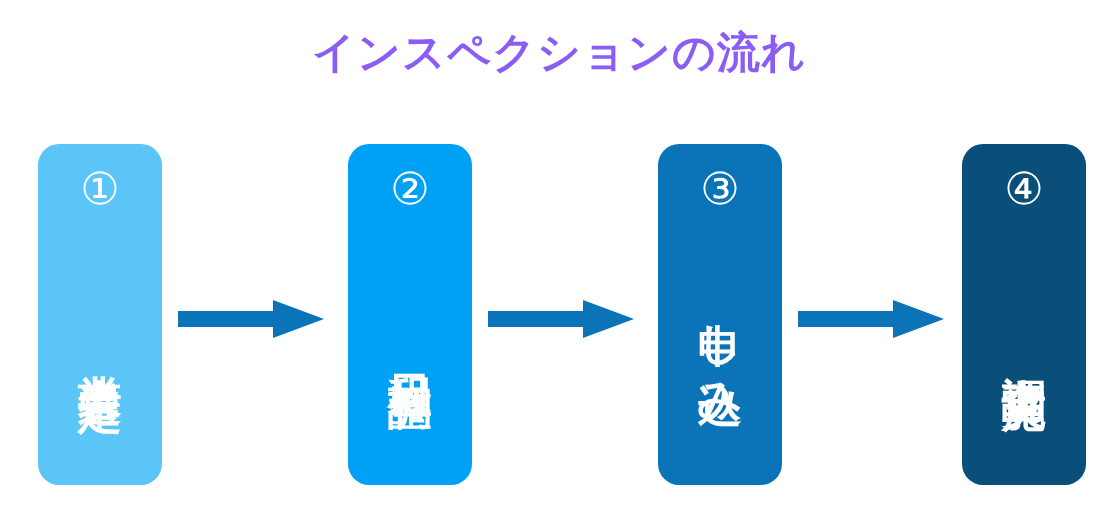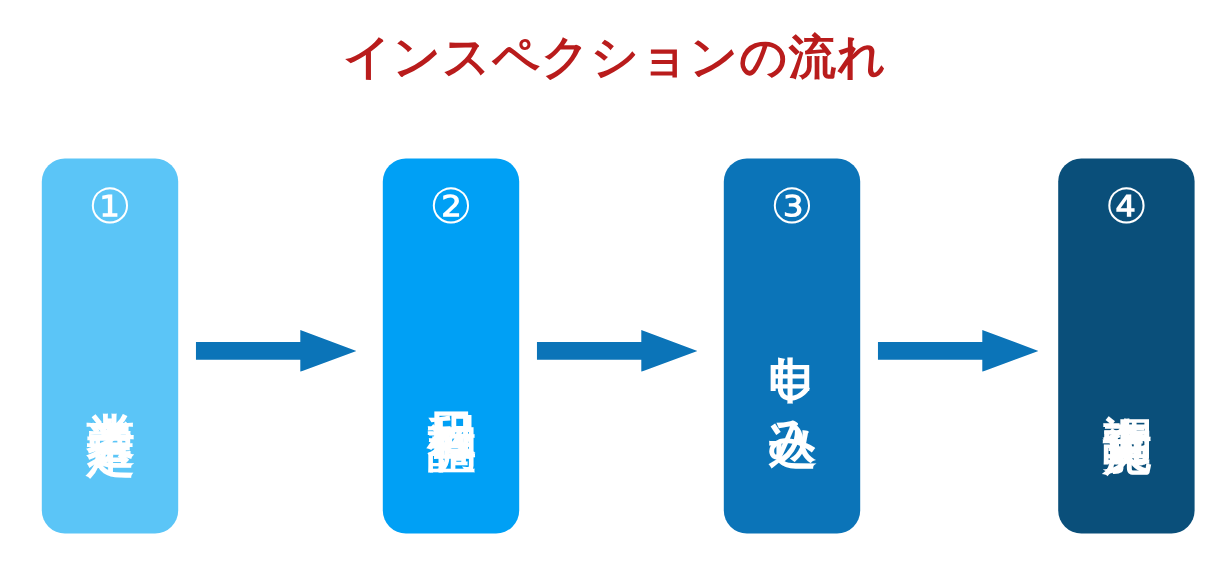--- a/index.html
+++ b/index.html
@@ -97,21 +97,21 @@
   .flow-arrow[data-arrow="1"] { left: 140px; }
   .flow-arrow[data-arrow="2"] { left: 450px; }
   .flow-arrow[data-arrow="3"] { left: 760px; }
   .flow-arrow svg { display: block; width: 146px; height: 38px; }
 </style>
 </head>
 <body>
 
 <div id="figure" style="background: rgb(255, 255, 255);">
 
-  <div id="figure-title" style="color: #b91c1c;">インスペクションの流れ</div>
+  <div id="figure-title" style="color: #8b5cf6;">インスペクションの流れ</div>
 
   <div id="flow-row">
 
     <div class="step-box" data-step="1" style="background-color: rgb(91, 197, 247);">
       <div class="step-number">①</div>
       <div class="step-label">業者選定</div>
     </div>
 
     <div class="flow-arrow" data-arrow="1">
       <svg viewBox="0 0 146 38" xmlns="http://www.w3.org/2000/svg">

